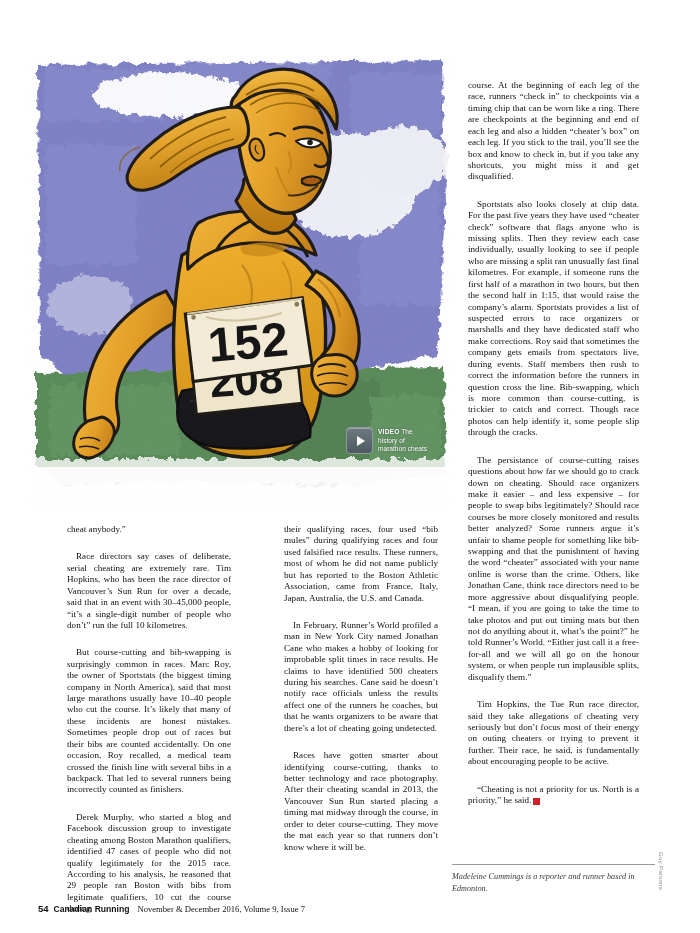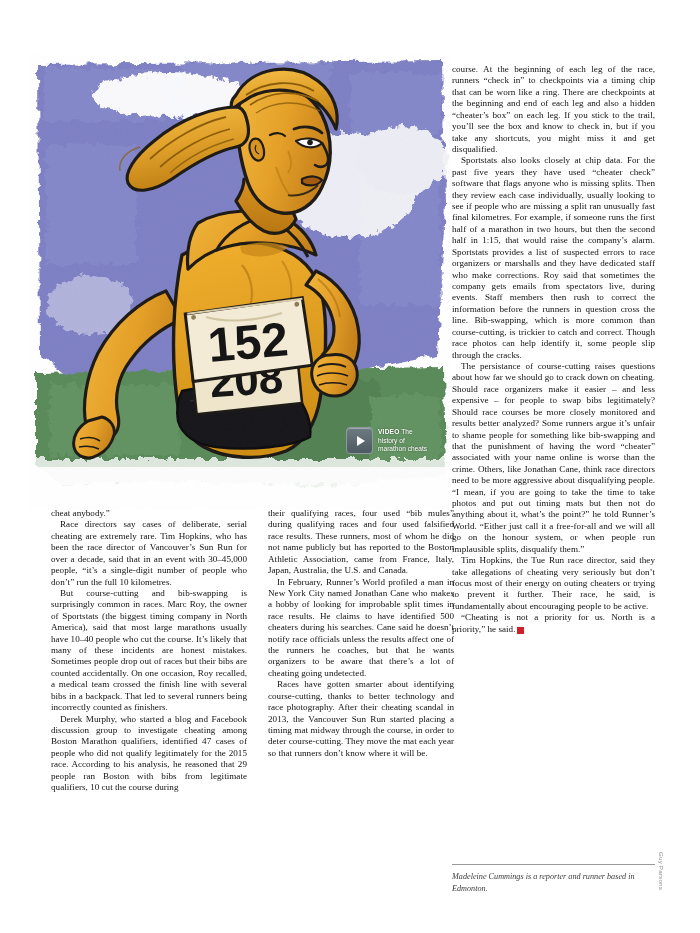--- a/index.html
+++ b/index.html
@@ -41,21 +41,21 @@
     font-family: "Liberation Serif", serif;
     font-size: 9.1px;
     line-height: 11.42px;
     text-align: justify;
     color: #111111;
     -webkit-hyphens: none;
     hyphens: none;
     letter-spacing: 0.02px;
   }
   .col p {
-    margin: 0;
+    margin: 16px;
     text-indent: 9px;
   }
   .col p.nofirst {
     text-indent: 0;
   }
   .col-left  { left: 51px;  top: 508px; width: 196px; }
   .col-mid   { left: 268px; top: 508px; width: 186px; }
   .col-right { left: 452px; top: 64px;  width: 203px; }
 
   .endmark {
@@ -405,18 +405,23 @@
     <p class="nofirst">course. At the beginning of each leg of the race, runners “check in” to checkpoints via a timing chip that can be worn like a ring. There are checkpoints at the beginning and end of each leg and also a hidden “cheater’s box” on each leg. If you stick to the trail, you’ll see the box and know to check in, but if you take any shortcuts, you might miss it and get disqualified.</p>
     <p>Sportstats also looks closely at chip data. For the past five years they have used “cheater check” software that flags anyone who is missing splits. Then they review each case individually, usually looking to see if people who are missing a split ran unusually fast final kilometres. For example, if someone runs the first half of a marathon in two hours, but then the second half in 1:15, that would raise the company’s alarm. Sportstats provides a list of suspected errors to race organizers or marshalls and they have dedicated staff who make corrections. Roy said that sometimes the company gets emails from spectators live, during events. Staff members then rush to correct the information before the runners in question cross the line. Bib-swapping, which is more common than course-cutting, is trickier to catch and correct. Though race photos can help identify it, some people slip through the cracks.</p>
     <p>The persistance of course-cutting raises questions about how far we should go to crack down on cheating. Should race organizers make it easier – and less expensive – for people to swap bibs legitimately? Should race courses be more closely monitored and results better analyzed? Some runners argue it’s unfair to shame people for something like bib-swapping and that the punishment of having the word “cheater” associated with your name online is worse than the crime. Others, like Jonathan Cane, think race directors need to be more aggressive about disqualifying people. “I mean, if you are going to take the time to take photos and put out timing mats but then not do anything about it, what’s the point?” he told Runner’s World. “Either just call it a free-for-all and we will all go on the honour system, or when people run implausible splits, disqualify them.”</p>
     <p>Tim Hopkins, the Tue Run race director, said they take allegations of cheating very seriously but don’t focus most of their energy on outing cheaters or trying to prevent it further. Their race, he said, is fundamentally about encouraging people to be active.</p>
     <p><span>“Cheating is not a priority for us. North is a priority,” he said.</span><span class="endmark">R</span></p>
   </div>
 
   <div class="byline-rule"></div>
   <div class="byline">Madeleine Cummings is a reporter and runner based in Edmonton.</div>
 
+  <div class="footer">
+    <span class="pg">54</span>
+    <span class="mag">Canadian Running</span>
+    <span class="iss">November &amp; December 2016, Volume 9, Issue 7</span>
+  </div>
 
   <div class="credit">
     <span>Guy Parsons</span>
   </div>
 
 </div>
 
 </body></html>

